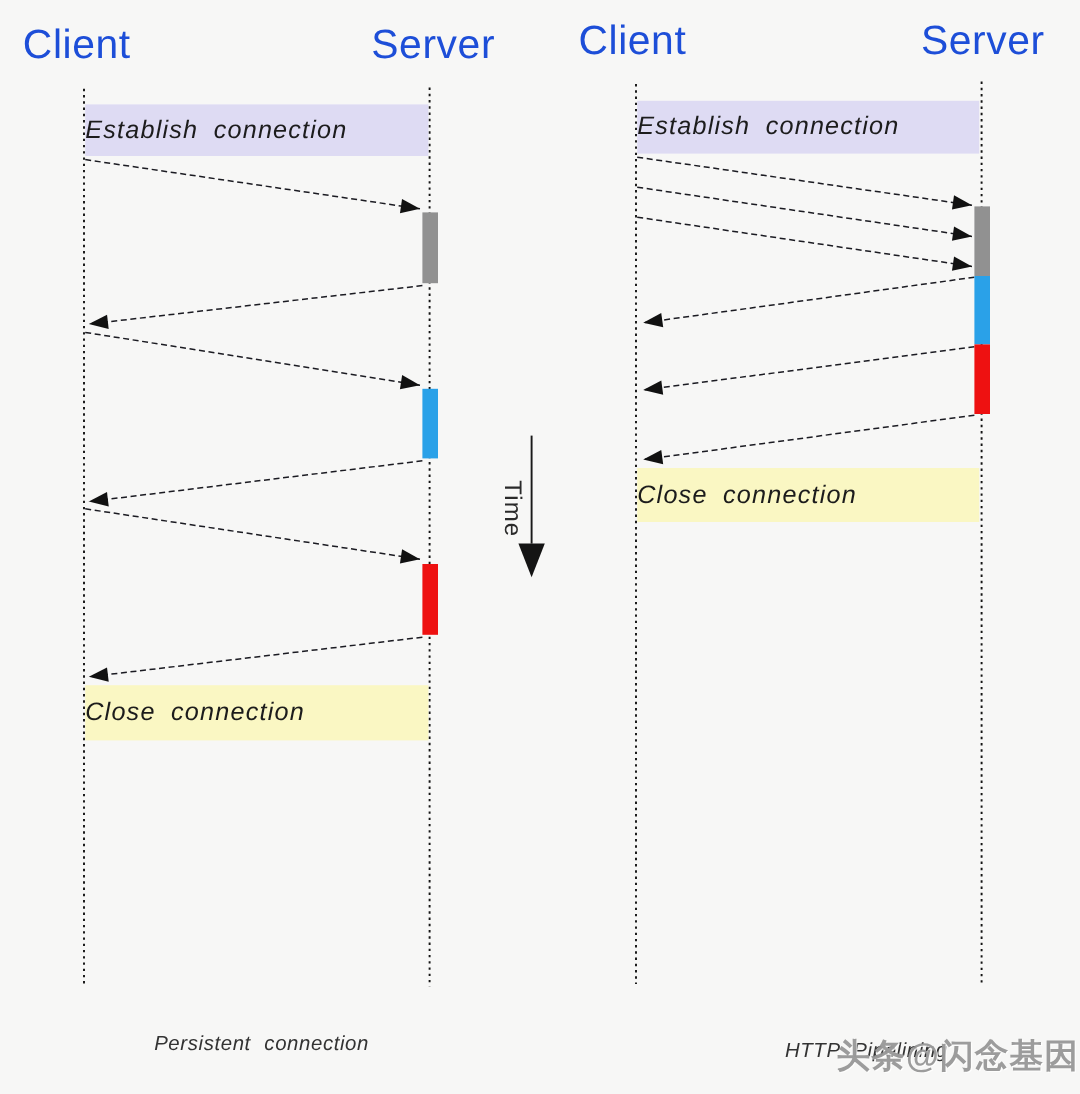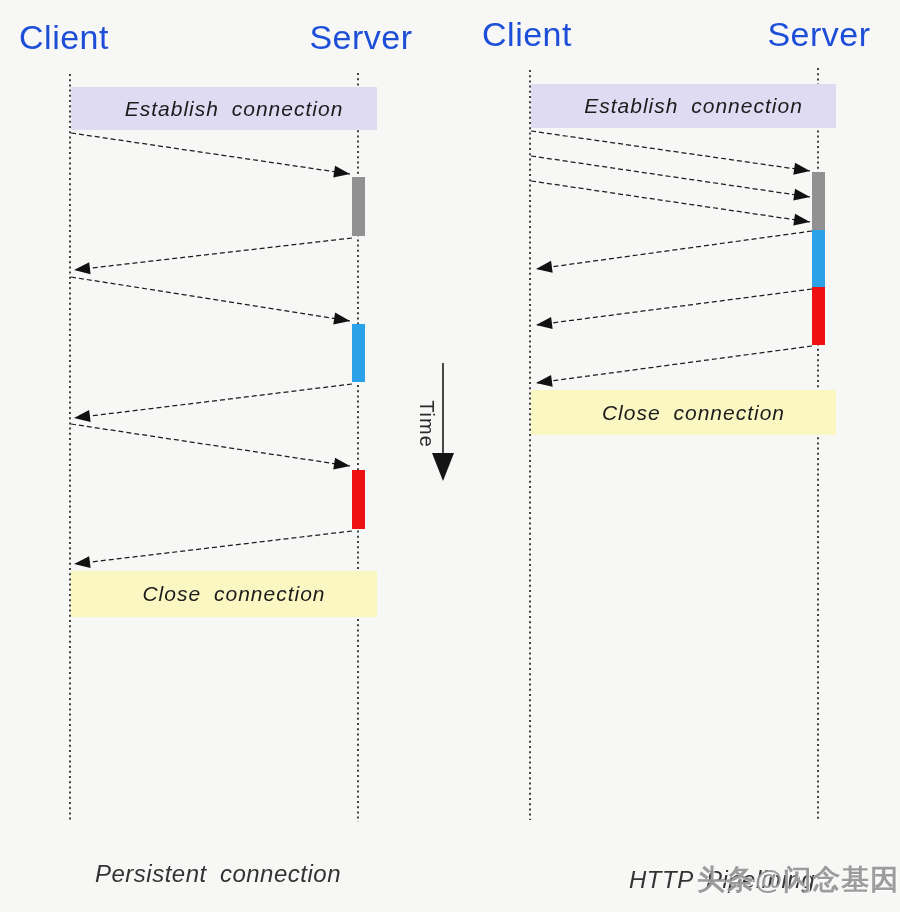--- a/index.html
+++ b/index.html
@@ -9,28 +9,28 @@
     font-family:"Liberation Sans","DejaVu Sans",sans-serif;
     color:#222;
   }
   .layer{position:absolute;left:0;top:0;}
   .abs{position:absolute;}
   .header-label{
     font-size:34px;color:#1d4ed8;letter-spacing:0.5px;
     width:120px;text-align:center;line-height:38px;
   }
   .conn-box{
-    display:flex;align-items:center;justify-content:center;padding-left:20px;
+    display:flex;align-items:center;
   }
   .box-label{
     font-style:italic;font-size:21px;color:#1c1c1c;letter-spacing:1px;
     word-spacing:6px;
   }
   .caption{
-    font-style:italic;font-size:24px;color:#333;letter-spacing:0.5px;
+    font-style:italic;font-size:17px;color:#333;letter-spacing:0.5px;
     word-spacing:6px;width:320px;text-align:center;
   }
   .time-label{
     font-size:20px;color:#2a2a2a;width:60px;height:22px;line-height:22px;
     text-align:center;transform:rotate(90deg);transform-origin:center center;
     letter-spacing:1px;
   }
   .watermark{
     font-size:28px;font-weight:bold;color:rgba(145,145,145,0.9);
     text-shadow:1px 1px 0 rgba(255,255,255,0.8);

